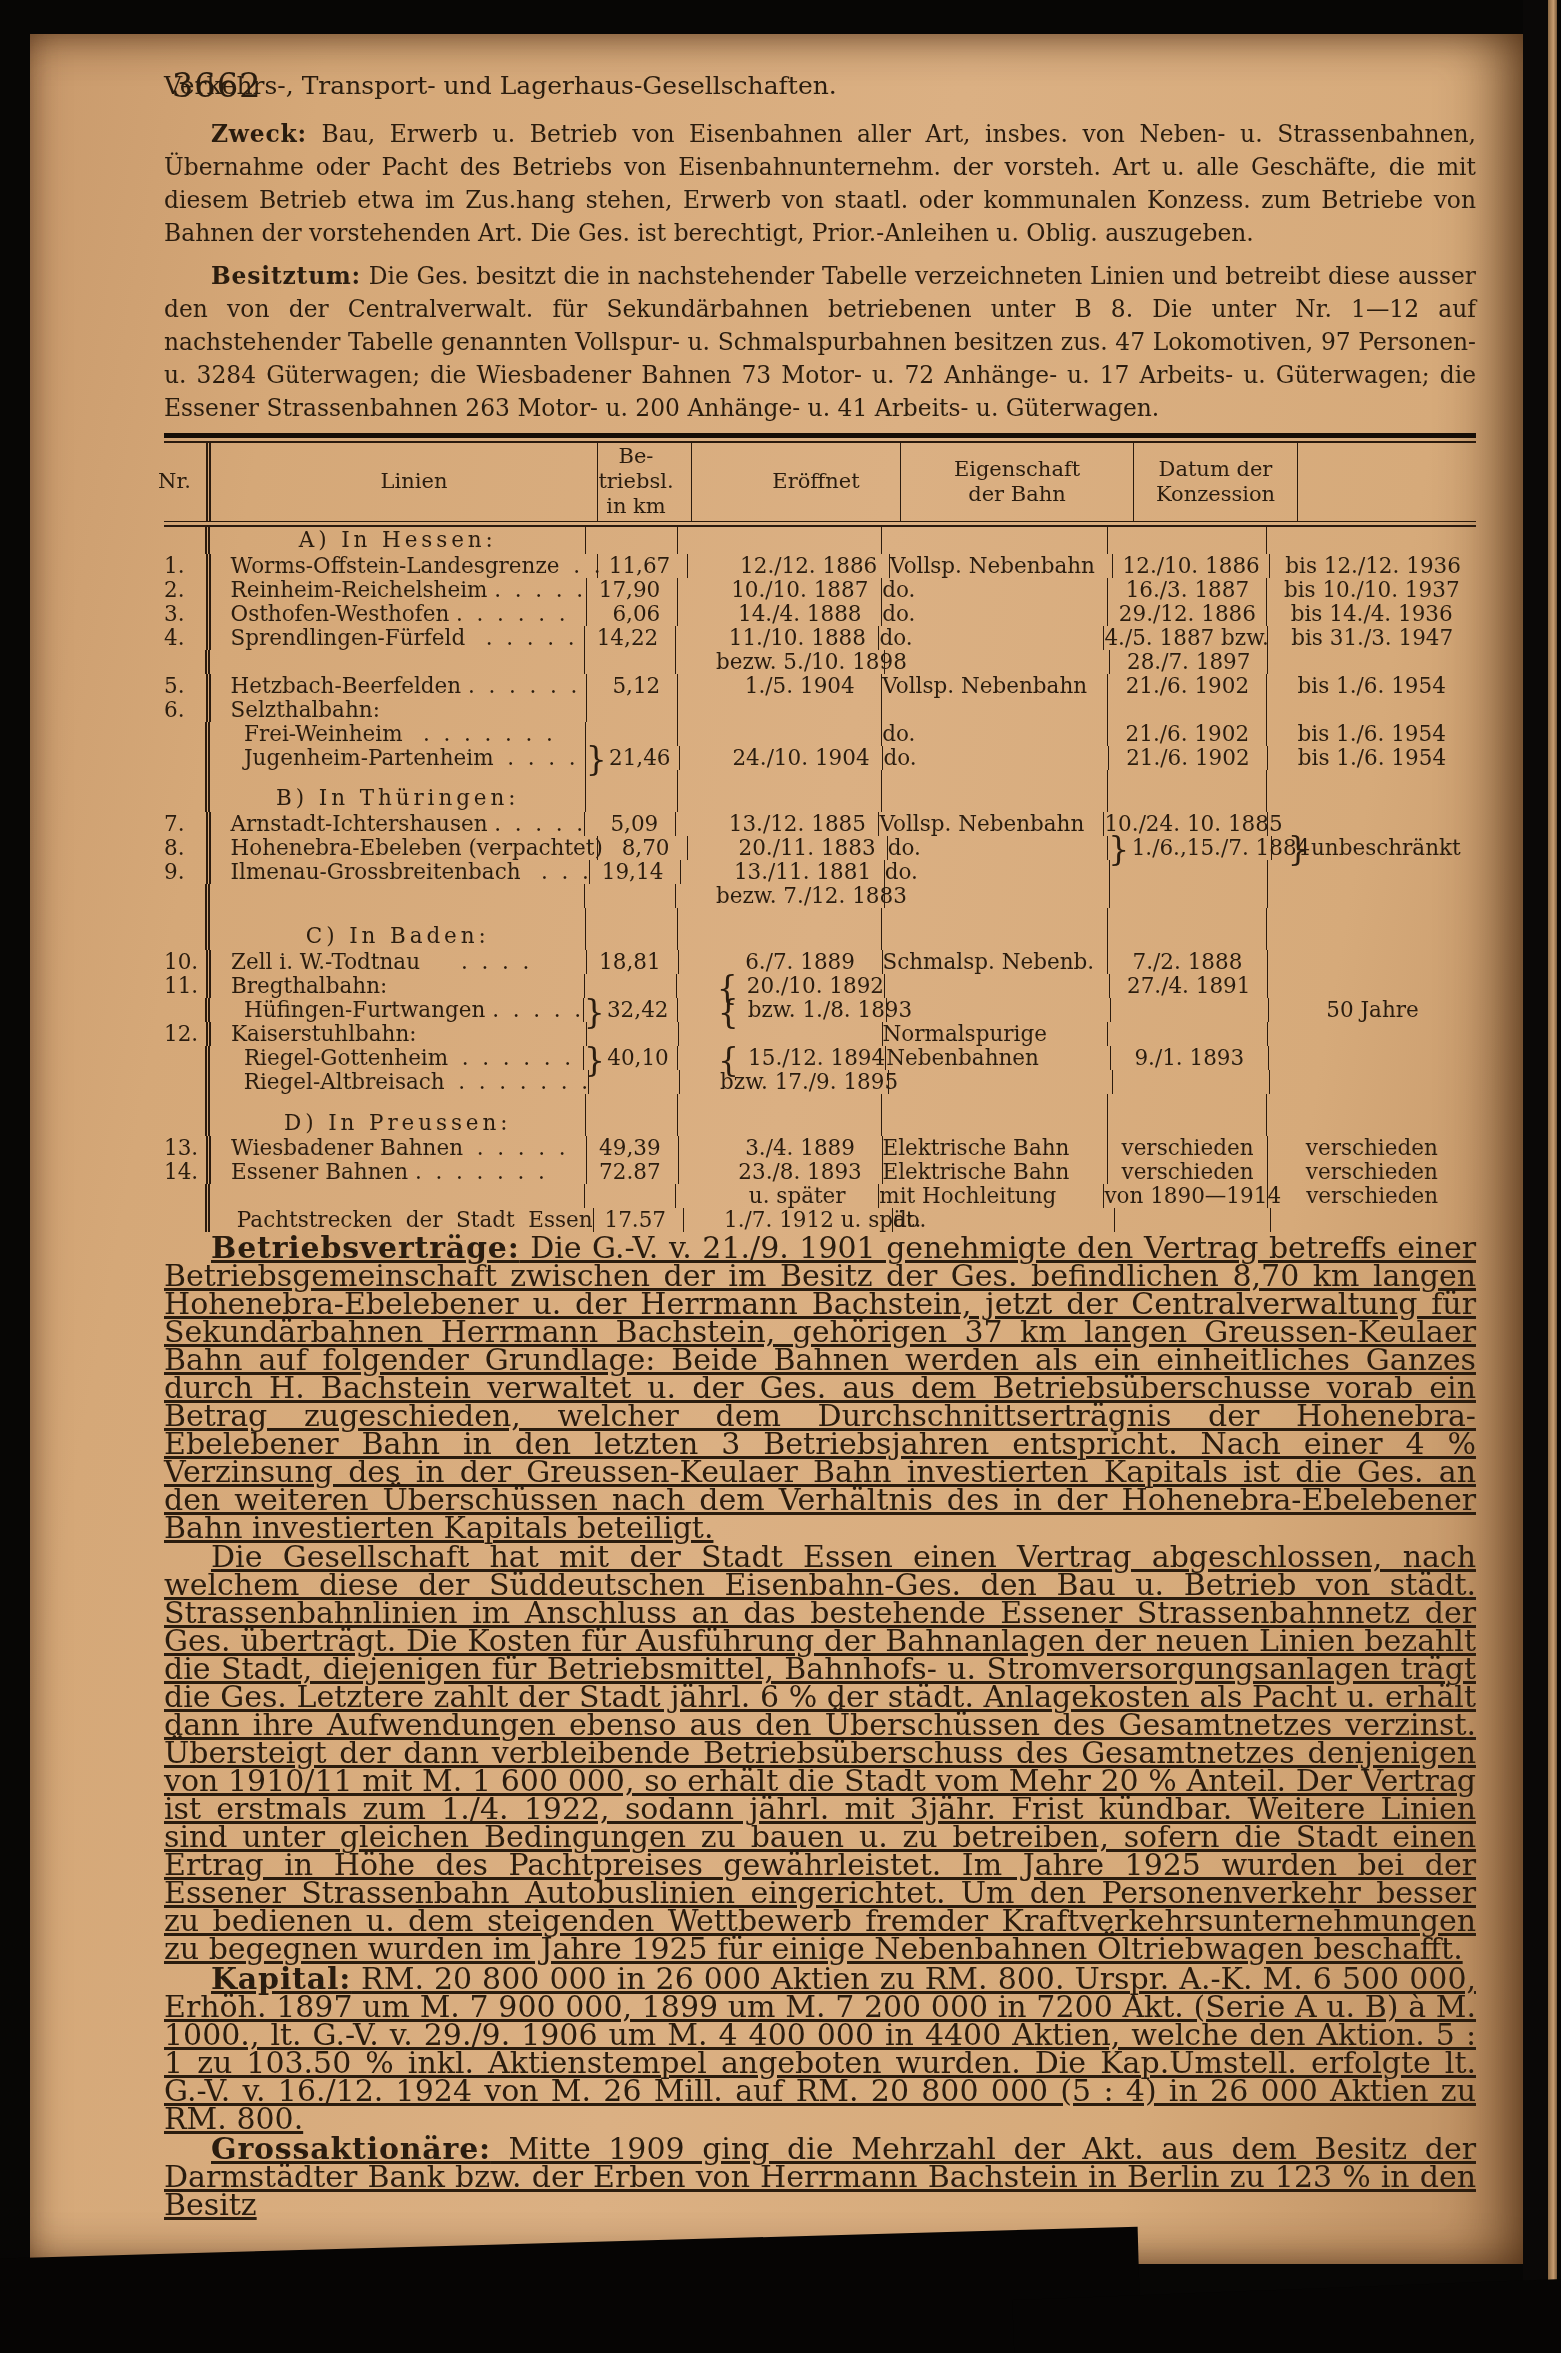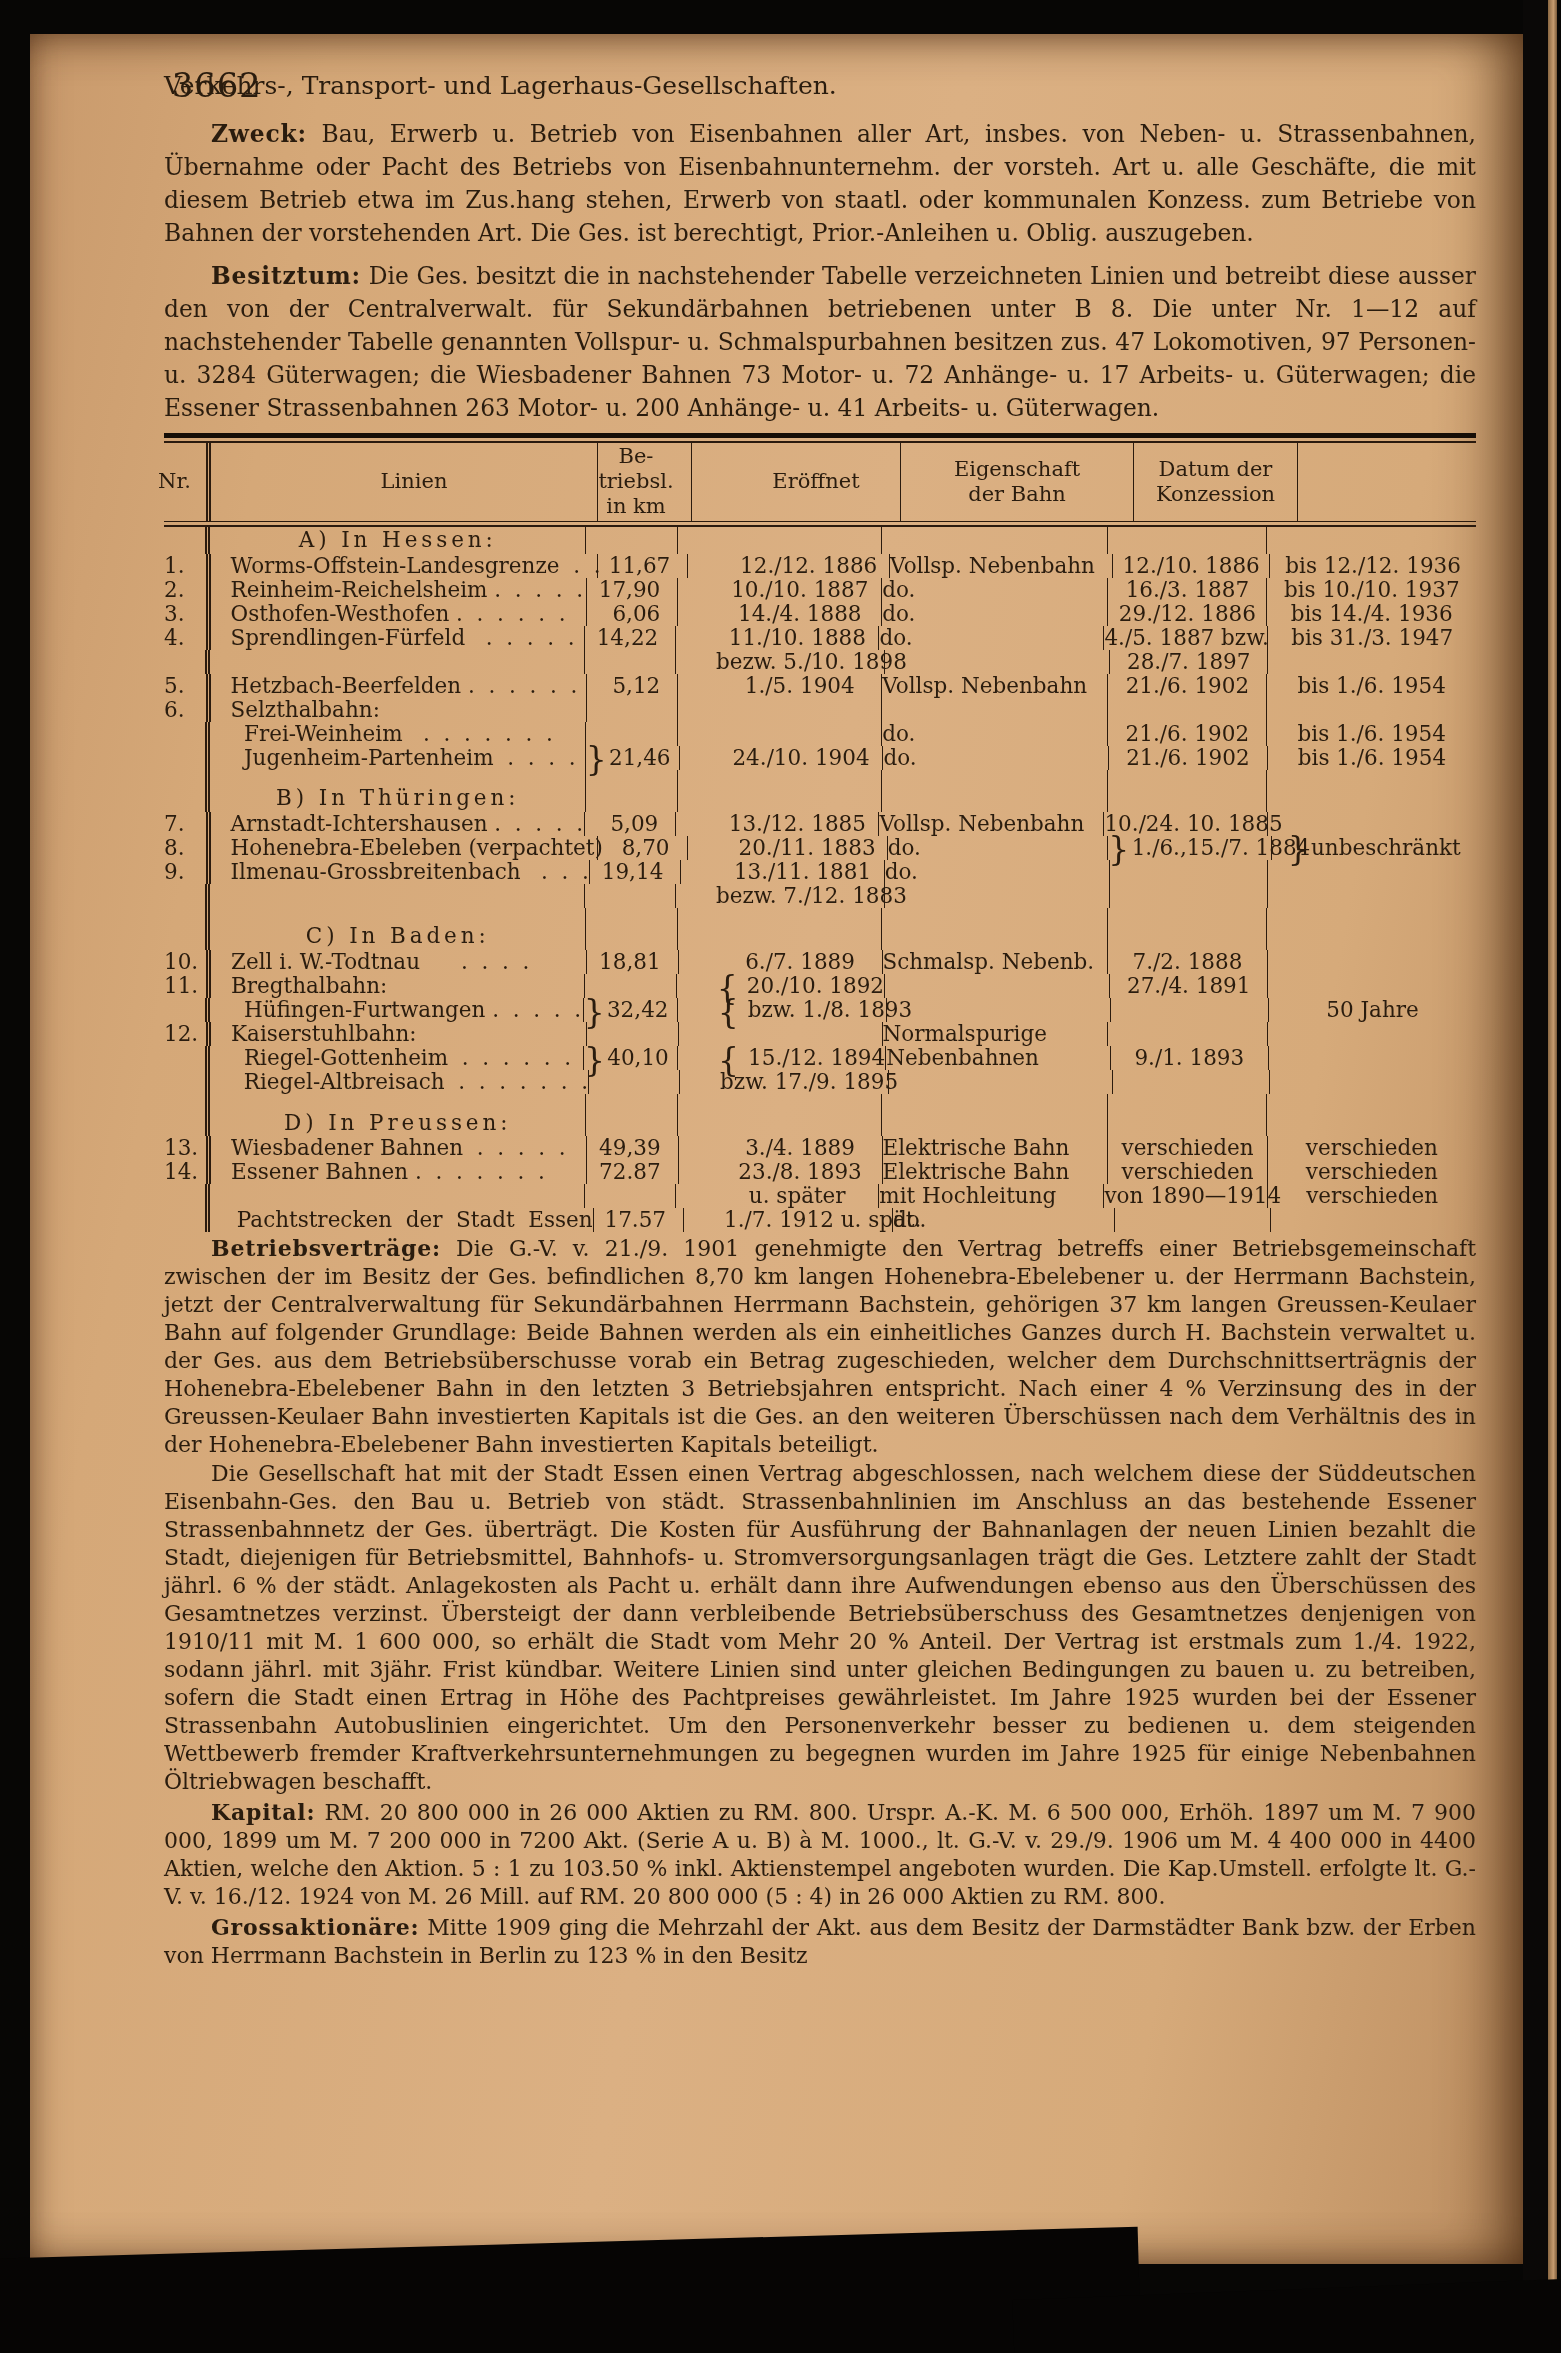--- a/index.html
+++ b/index.html
@@ -24,21 +24,21 @@
                    background:#060504; transform:rotate(-2.2deg); }
 
   .content { position:absolute; left:134px; top:0; width:1312px; }
 
   .pagehead { margin-top:31px; position:relative; height:44px; }
   .pageno   { position:absolute; left:7.8px; top:0; font-size:34px; letter-spacing:0.8px; }
   .runtitle { position:absolute; left:0; right:0; top:5.5px; text-align:left; font-size:25px; }
 
   .para { font-size:23.4px; line-height:33px; text-align:justify; text-indent:47px; margin-top:9.4px; }
   .para b { font-weight:bold; letter-spacing:0.8px; }
-  .btm .para { font-size:22px; line-height:28px; margin-top:1.6px; }
+  .btm .para { font-size:30px; line-height:28px; margin-top:1.6px;text-decoration:underline; }
 
   
   .tbl { margin-top:7.8px; }
   .rule-heavy { height:5.5px; background:#160e07; }
   .rule-thin  { height:1.6px; background:#2a1a0e; margin-top:3.1px; }
   .rule-dbl   { height:1.6px; background:#2a1a0e; }
   .rule-dbl + .rule-dbl { margin-top:3.1px; }
 
   .thead { display:flex; height:78px; align-items:stretch; }
   .thead .c { display:flex; align-items:center; justify-content:center; text-align:center;

